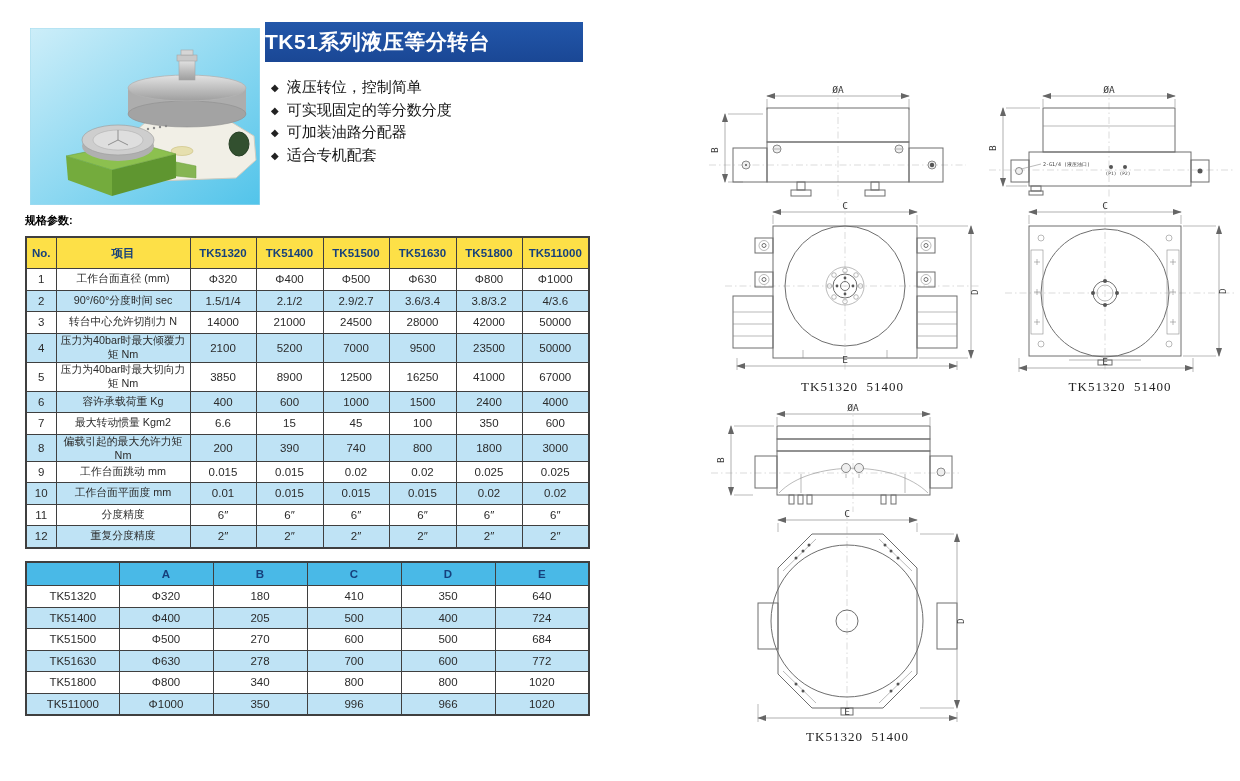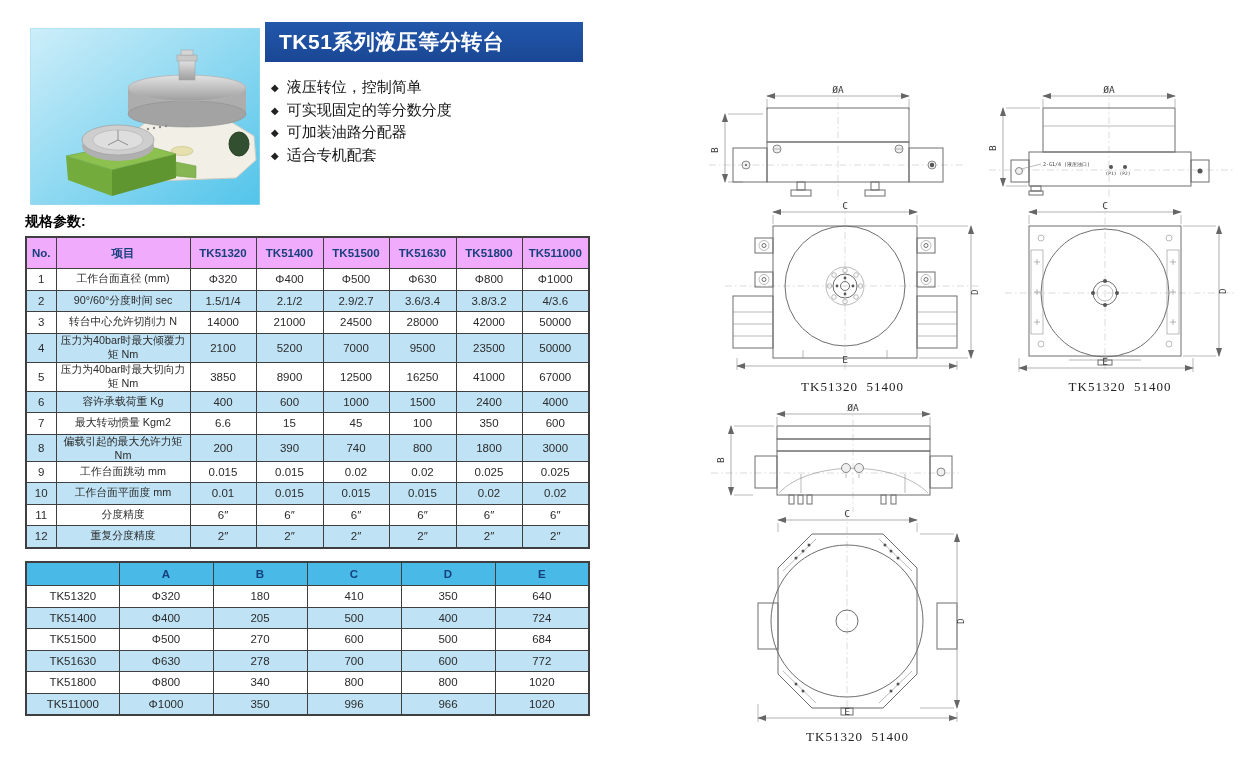--- a/index.html
+++ b/index.html
@@ -3,30 +3,30 @@
 <meta charset="utf-8">
 <style>
   html,body{margin:0;padding:0;background:#fff;}
   .page{position:relative;width:1240px;height:781px;background:#fff;overflow:hidden;
         font-family:"Liberation Sans",sans-serif;}
 
   
   .photo{position:absolute;left:30px;top:28px;}
   .title-bar{position:absolute;left:265px;top:22px;width:318px;height:40px;
              background:linear-gradient(#2257aa,#1a4795);display:flex;align-items:center;
-             padding-left:14px;box-sizing:border-box;}
+             box-sizing:border-box;}
   .title-bar span{color:#fff;font-weight:bold;font-size:21px;letter-spacing:.5px;}
   .features{position:absolute;left:271px;top:76px;margin:0;padding:0;list-style:none;}
   .features li{font-size:15px;color:#151515;line-height:21.5px;}
   .features li::before{content:"◆";font-size:10px;color:#222;margin-right:8px;vertical-align:1px;}
-  .section-label{position:absolute;left:25px;top:213px;font-weight:bold;font-size:14px;color:#000;}
+  .section-label{position:absolute;left:25px;top:213px;font-weight:bold;font-size:11px;color:#000;}
 
   table{border-collapse:collapse;table-layout:fixed;}
   .spec-table{position:absolute;left:25px;top:236px;width:563px;border:2px solid #3f3f3f;}
-  .spec-table th{background:#f0abfc;color:#16407c;font-weight:bold;font-size:11.5px;
+  .spec-table th{background:#fde047;color:#16407c;font-weight:bold;font-size:11.5px;
                  height:30px;border:1px solid #3f3f3f;padding:0;}
   .spec-table td{font-size:11.5px;color:#2b2b2b;text-align:center;height:20.5px;
                  border:1px solid #3f3f3f;padding:0 1px;}
   .spec-table td:nth-child(2){font-size:10.8px;}
   .spec-table tbody tr:nth-child(even) td{background:#bfe3f5;}
 
   .dim-table{position:absolute;left:25px;top:561px;width:563px;border:2px solid #3f3f3f;}
   .dim-table th{background:#49b9e7;color:#16407c;font-weight:bold;font-size:11.5px;
                 height:22px;border:1px solid #3f3f3f;padding:0;}
   .dim-table td{font-size:11.5px;color:#2b2b2b;text-align:center;height:20.5px;

